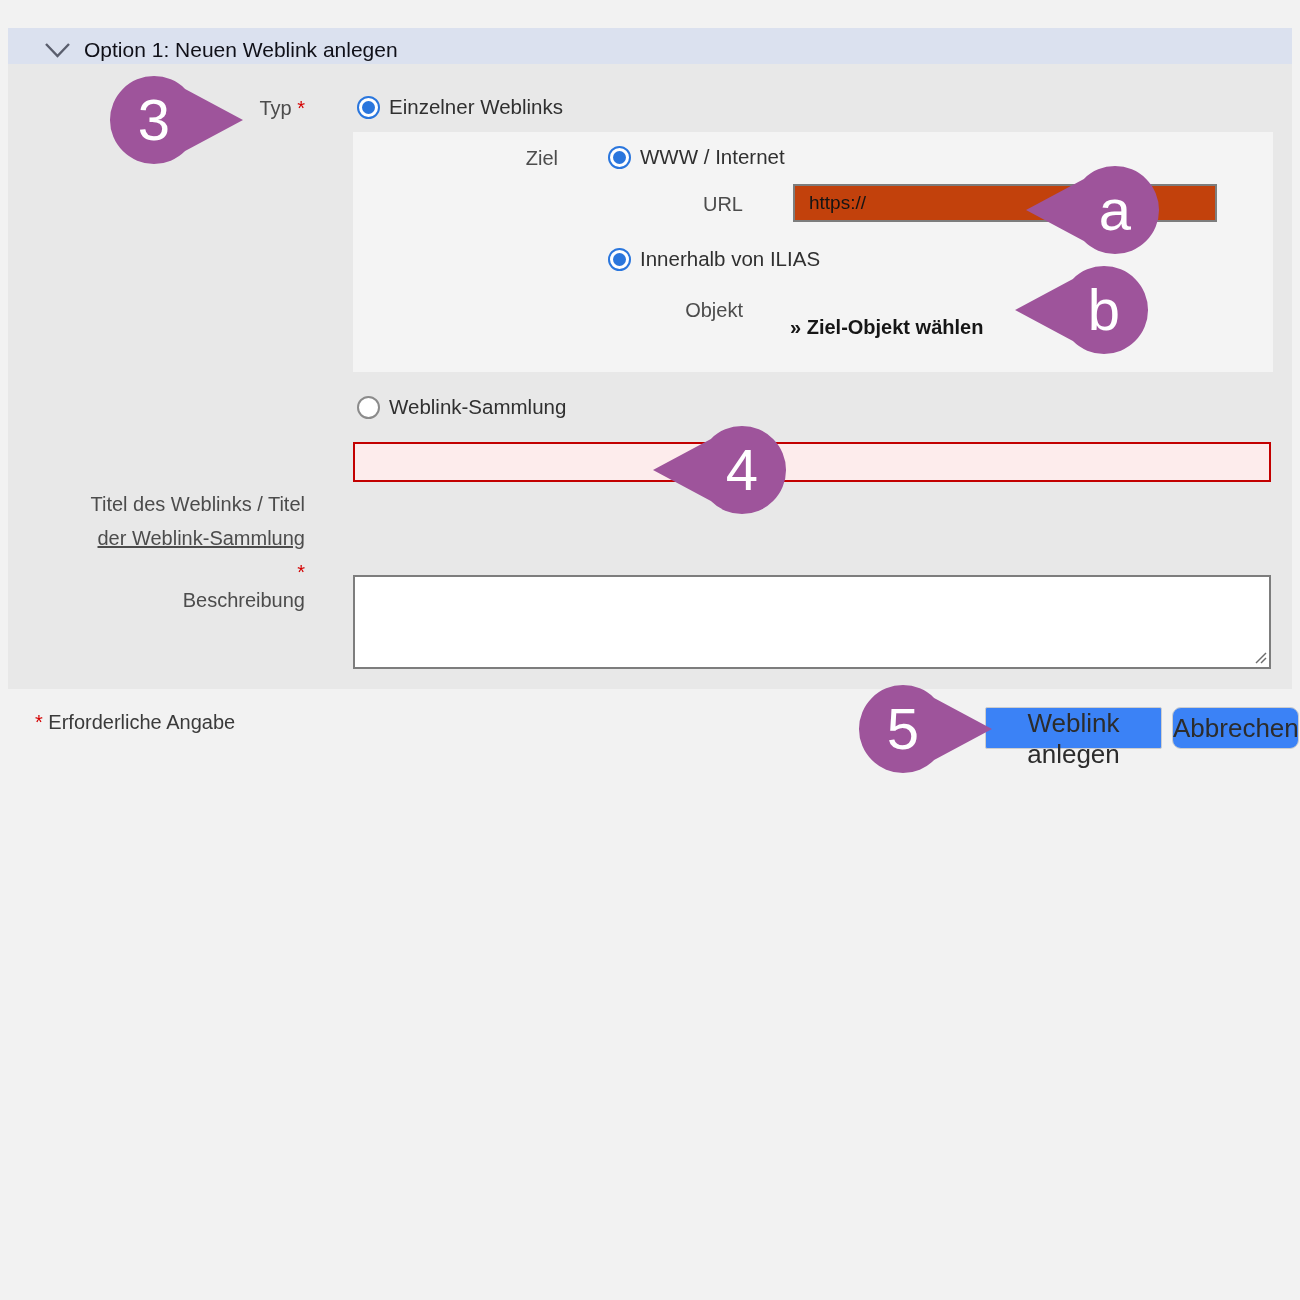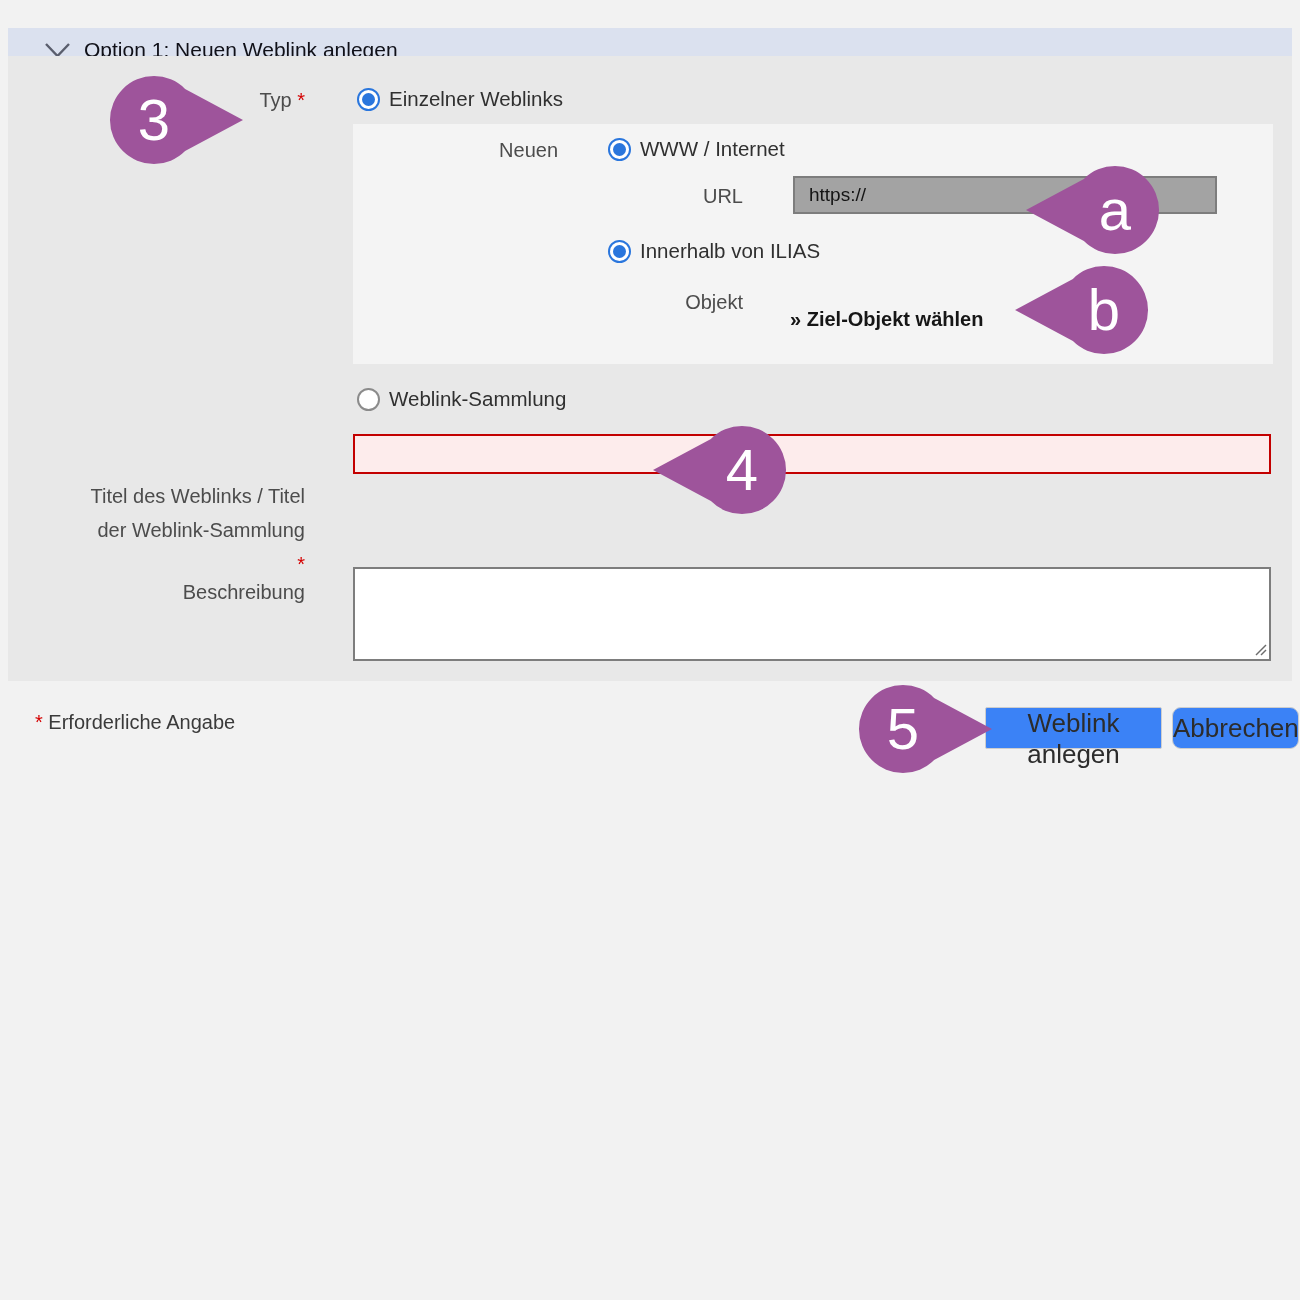--- a/index.html
+++ b/index.html
@@ -7,36 +7,36 @@
   body { background:#f2f2f2; font-family:"Liberation Sans", sans-serif; color:#2e2e2e; }
   #page { position:relative; width:1300px; height:1300px; background:#f2f2f2; overflow:hidden; }
 
   .panel-header {
     position:absolute; left:8px; top:28px; width:1284px; height:44px;
     background:#dbe1ef; display:flex; align-items:center; padding-left:36px; gap:13px;
     cursor:pointer;
   }
   .panel-header .title { font-size:21px; color:#101018; }
 
-  .form-body { position:absolute; left:8px; top:56px; width:1284px; height:625px; background:#e8e8e8; }
+  .form-body { position:absolute; left:8px; top:64px; width:1284px; height:625px; background:#e8e8e8; }
 
   .flabel { position:absolute; font-size:20px; color:#4c4c4c; text-align:right; line-height:28px; }
   .req { color:#d40000; }
 
   .radio-row { position:absolute; display:flex; align-items:center; gap:9px; }
   .radio { width:23px; height:23px; border-radius:50%; background:#fff; position:relative; flex:none; cursor:pointer; }
   .radio.checked { border:2px solid #2a76dd; }
   .radio.checked::after { content:""; position:absolute; inset:3px; border-radius:50%; background:#2a76dd; }
   .radio.unchecked { border:2px solid #8b8b8b; }
   .radio-row .rlabel { font-size:20.5px; color:#303030; }
 
   .nested { position:absolute; left:345px; top:68px; width:920px; height:240px; background:#f4f4f4; }
 
   .text-input {
-    position:absolute; background:#a3a3a3; border:2px solid #7d7d7d;
+    position:absolute; background:#c2410c; border:2px solid #7d7d7d;
     font-family:"Liberation Sans", sans-serif; font-size:19px; color:#141414; padding:0 14px;
   }
   .text-input.error { border-color:#c30000; background:#fdecec; }
 
   .link { position:absolute; font-size:20px; font-weight:600; color:#161616; text-decoration:none; cursor:pointer;margin-top:26px; }
 
   .ta-wrap { position:absolute; left:345px; top:511px; width:918px; height:94px; }
   .ta-wrap textarea {
     width:100%; height:100%; border:2px solid #7d7d7d; background:#fff; resize:none;
     font-family:"Liberation Sans", sans-serif; font-size:19px; padding:6px 10px;
@@ -79,21 +79,21 @@
       <span class="req">*</span>
     </div>
 
     <div class="radio-row" style="left:349px; top:31px;">
       <span class="radio checked"></span>
       <span class="rlabel">Einzelner Weblinks</span>
     </div>
 
     <div class="nested">
 
-      <div class="flabel" style="left:0; top:12px; width:205px;">Neuen</div>
+      <div class="flabel" style="left:0; top:12px; width:205px;">Ziel</div>
 
       <div class="radio-row" style="left:255px; top:13px;">
         <span class="radio checked"></span>
         <span class="rlabel">WWW / Internet</span>
       </div>
 
       <div class="flabel" style="left:0; top:58px; width:390px;">URL</div>
       <input type="text" class="text-input" style="left: 440px; top: 52px; width: 424px; height: 38px;" value="https://">
 
       <div class="radio-row" style="left:255px; top:115px;">
@@ -105,21 +105,21 @@
       <a class="link" style="left:437px; top:158px;">» Ziel-Objekt wählen</a>
     </div>
 
     <div class="radio-row" style="left:349px; top:331px;text-align:center;">
       <span class="radio unchecked"></span>
       <span class="rlabel">Weblink-Sammlung</span>
     </div>
 
     <div class="flabel" style="left:0; top:389px; width:297px; line-height:34px;">
       <span style="display:block;margin-top:34px;">Titel des Weblinks / Titel</span>
-      <span style="display:block;">der Weblink-Sammlung</span>
+      <span style="display:block;text-decoration:underline;">der Weblink-Sammlung</span>
       <span class="req" style="display:block;">*</span>
     </div>
     <input type="text" class="text-input error" style="left: 345px; top: 378px; width: 918px; height: 40px;" value="">
 
     <div class="flabel" style="left:0; top:522px; width:297px;">Beschreibung</div>
     <div class="ta-wrap">
       <textarea style=""></textarea>
       <svg class="ta-handle" width="14" height="14" viewBox="0 0 14 14">
         <line x1="3" y1="13" x2="13" y2="3" stroke="#6d6d6d" stroke-width="1.4"></line>
         <line x1="8" y1="13" x2="13" y2="8" stroke="#6d6d6d" stroke-width="1.4"></line>

